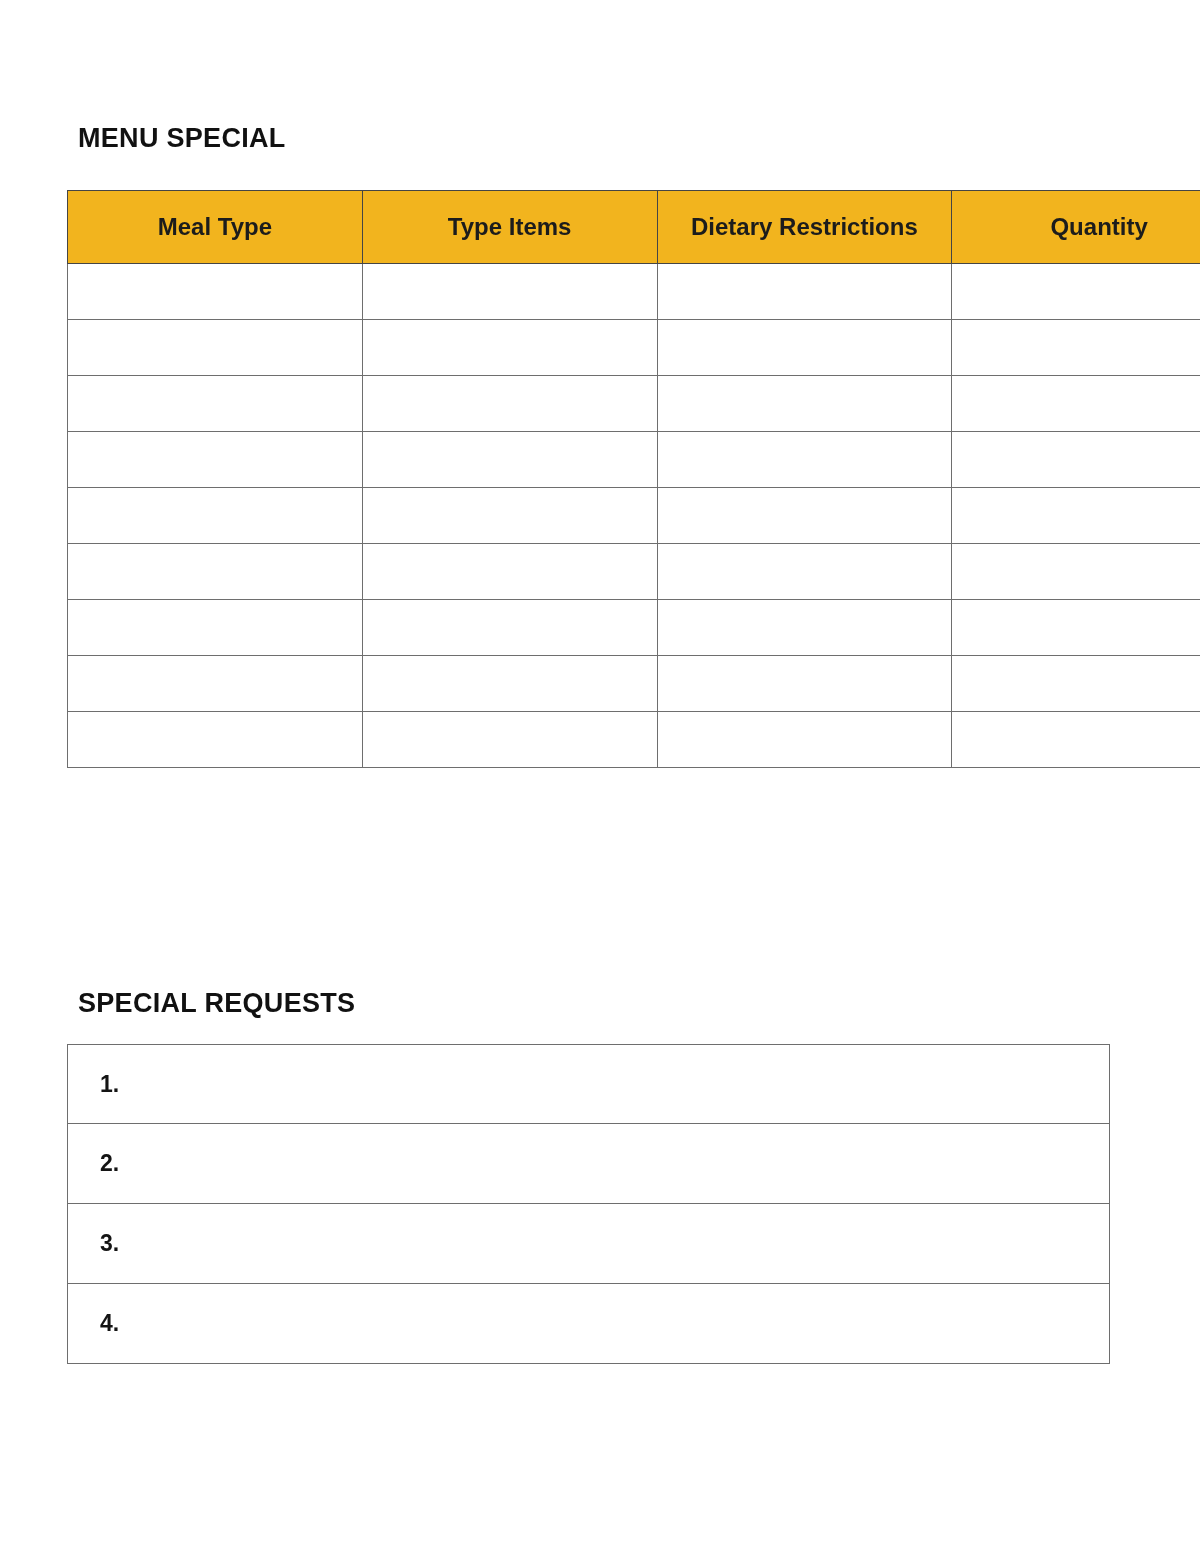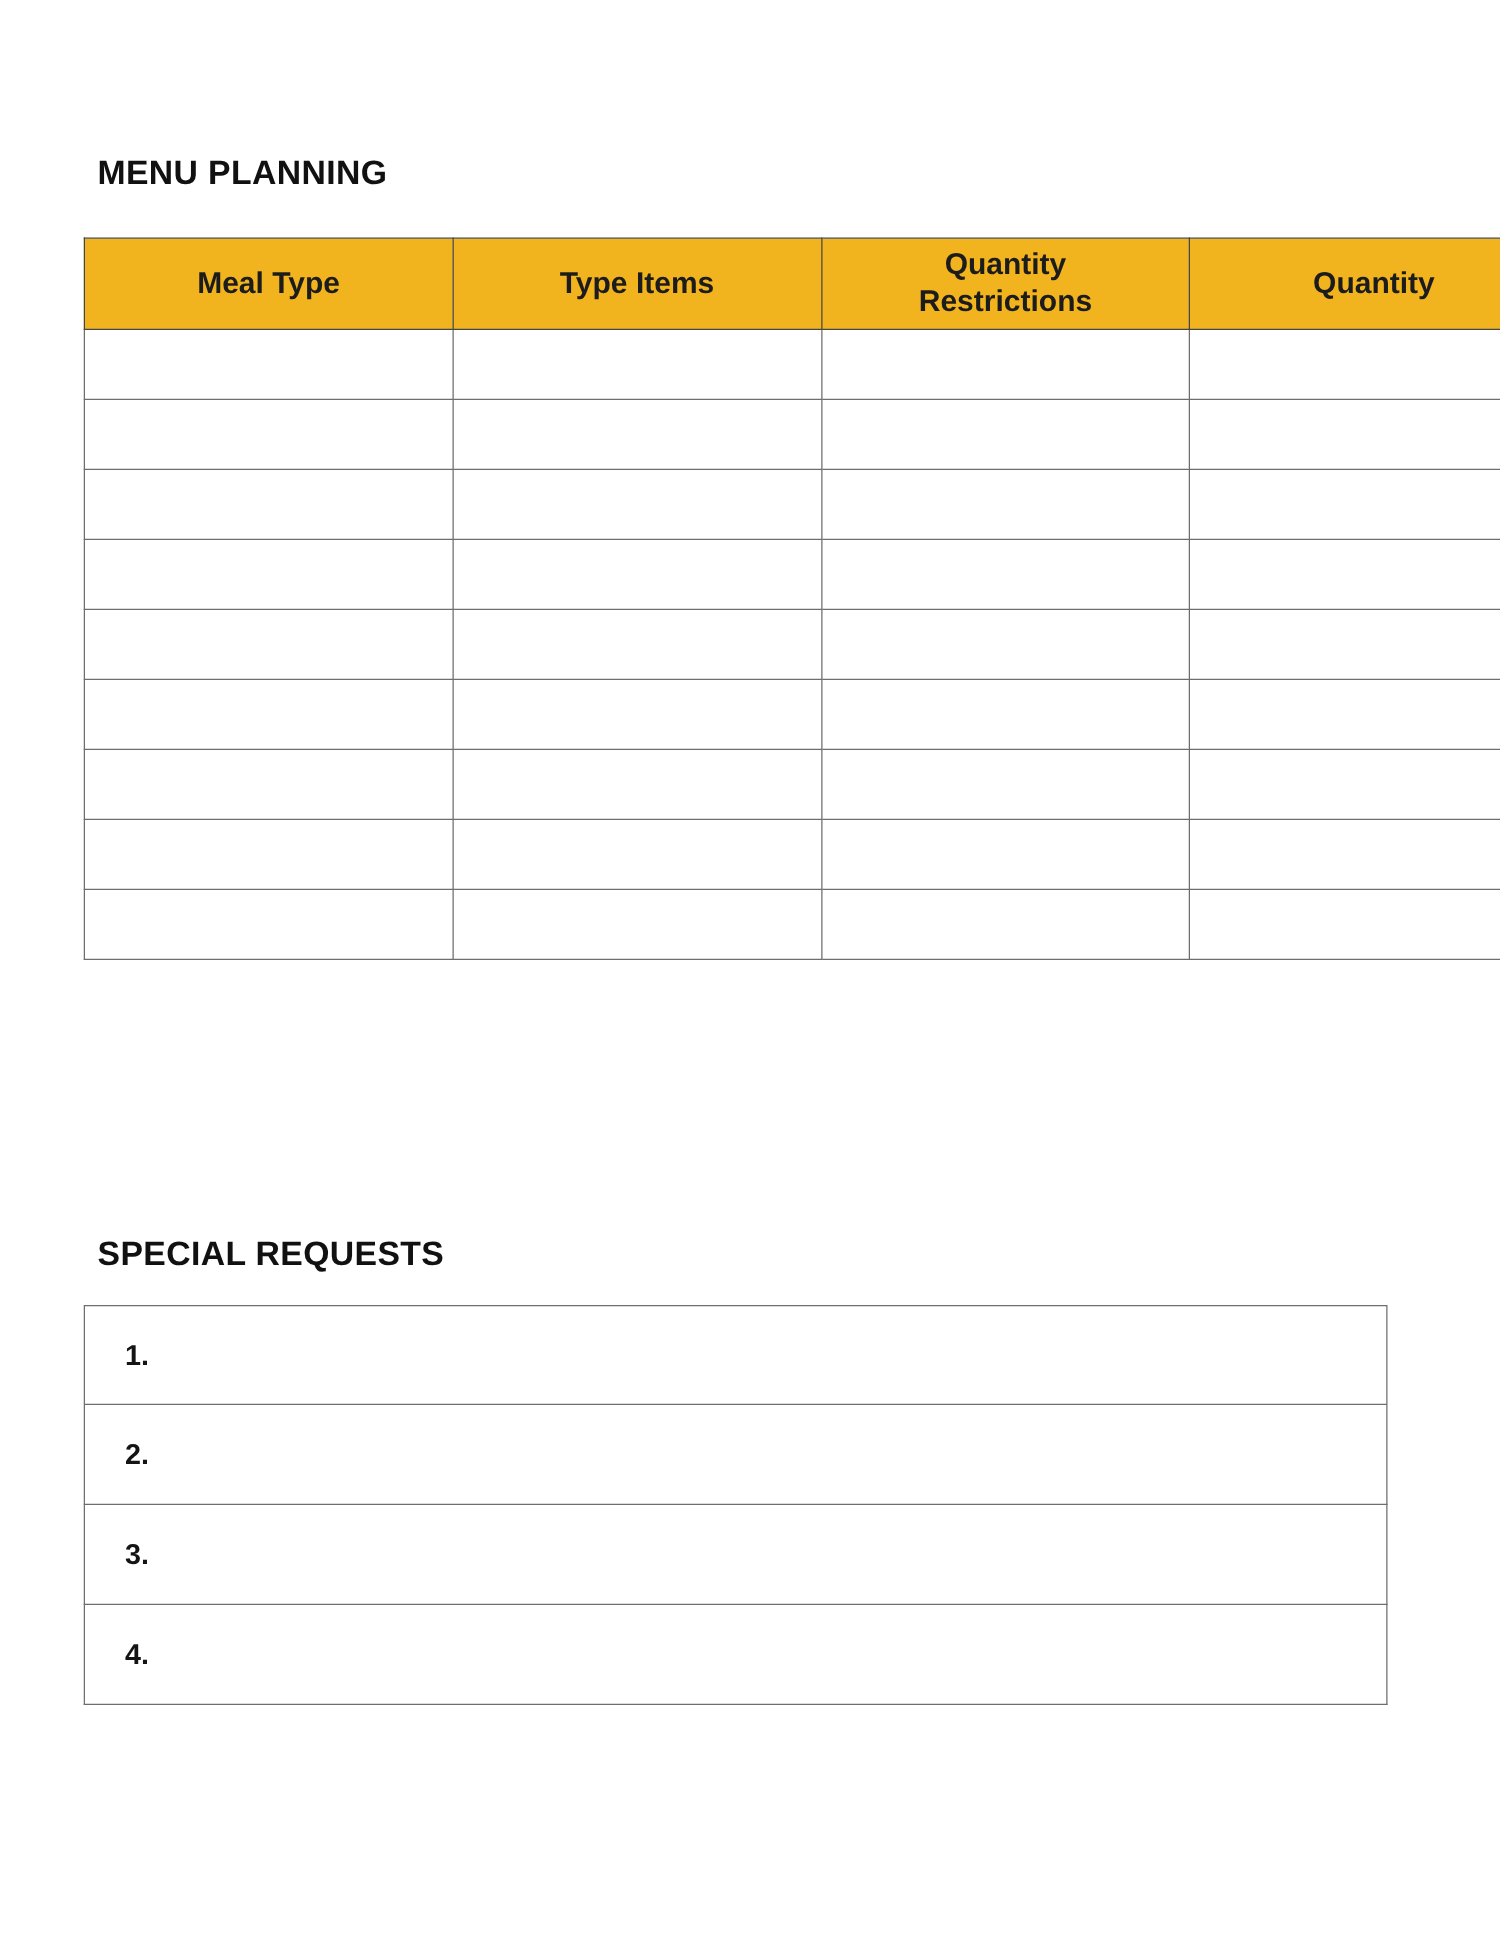--- a/index.html
+++ b/index.html
@@ -75,28 +75,28 @@
     min-width: 34px;
   }
   .sr-text {
     font-size: 21px;
     color: #141414;
   }
 </style>
 </head>
 <body style="background: rgb(255, 255, 255);">
 
-<h2 class="section-title" id="menu-planning-title">MENU PLANNING</h2>
+<h2 class="section-title" id="menu-planning-title">MENU SPECIAL</h2>
 
 <table class="menu-table">
   <thead>
     <tr>
       <th>Meal Type</th>
       <th>Type Items</th>
-      <th>Quantity Restrictions</th>
+      <th>Dietary Restrictions</th>
       <th>Quantity</th>
     </tr>
   </thead>
   <tbody id="menu-table-body">
       <tr>
         <td></td>
         <td></td>
         <td></td>
         <td></td>
       </tr>

